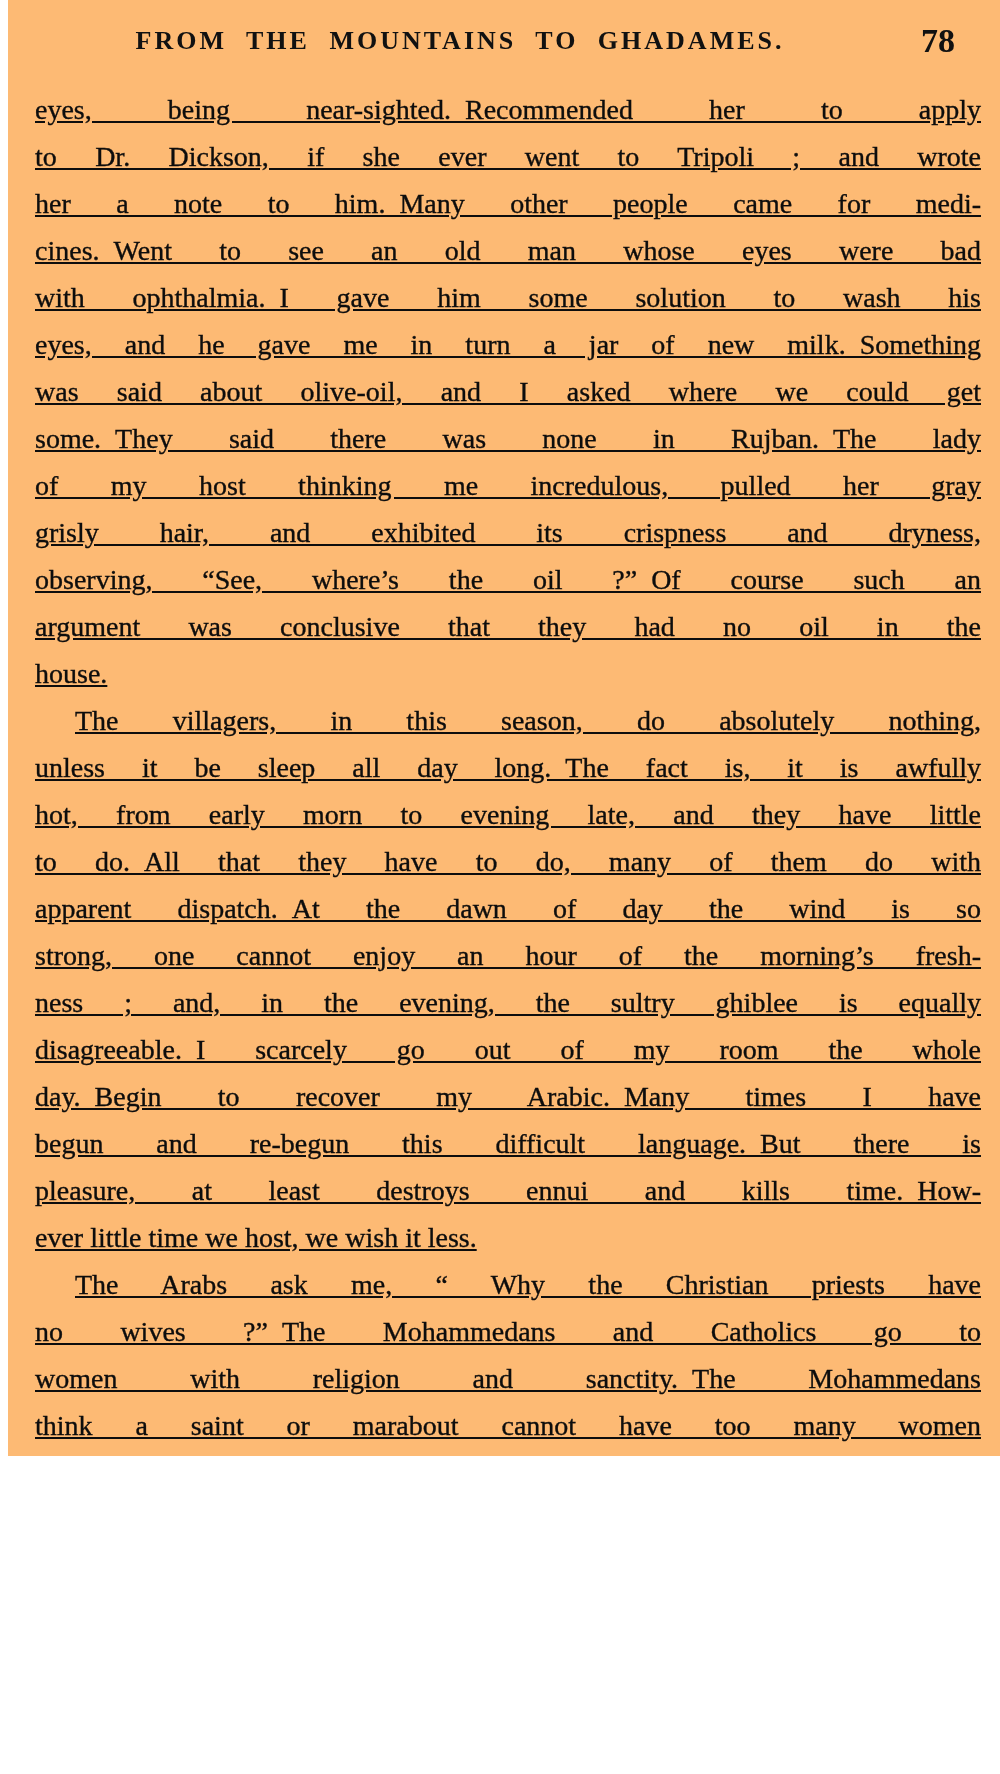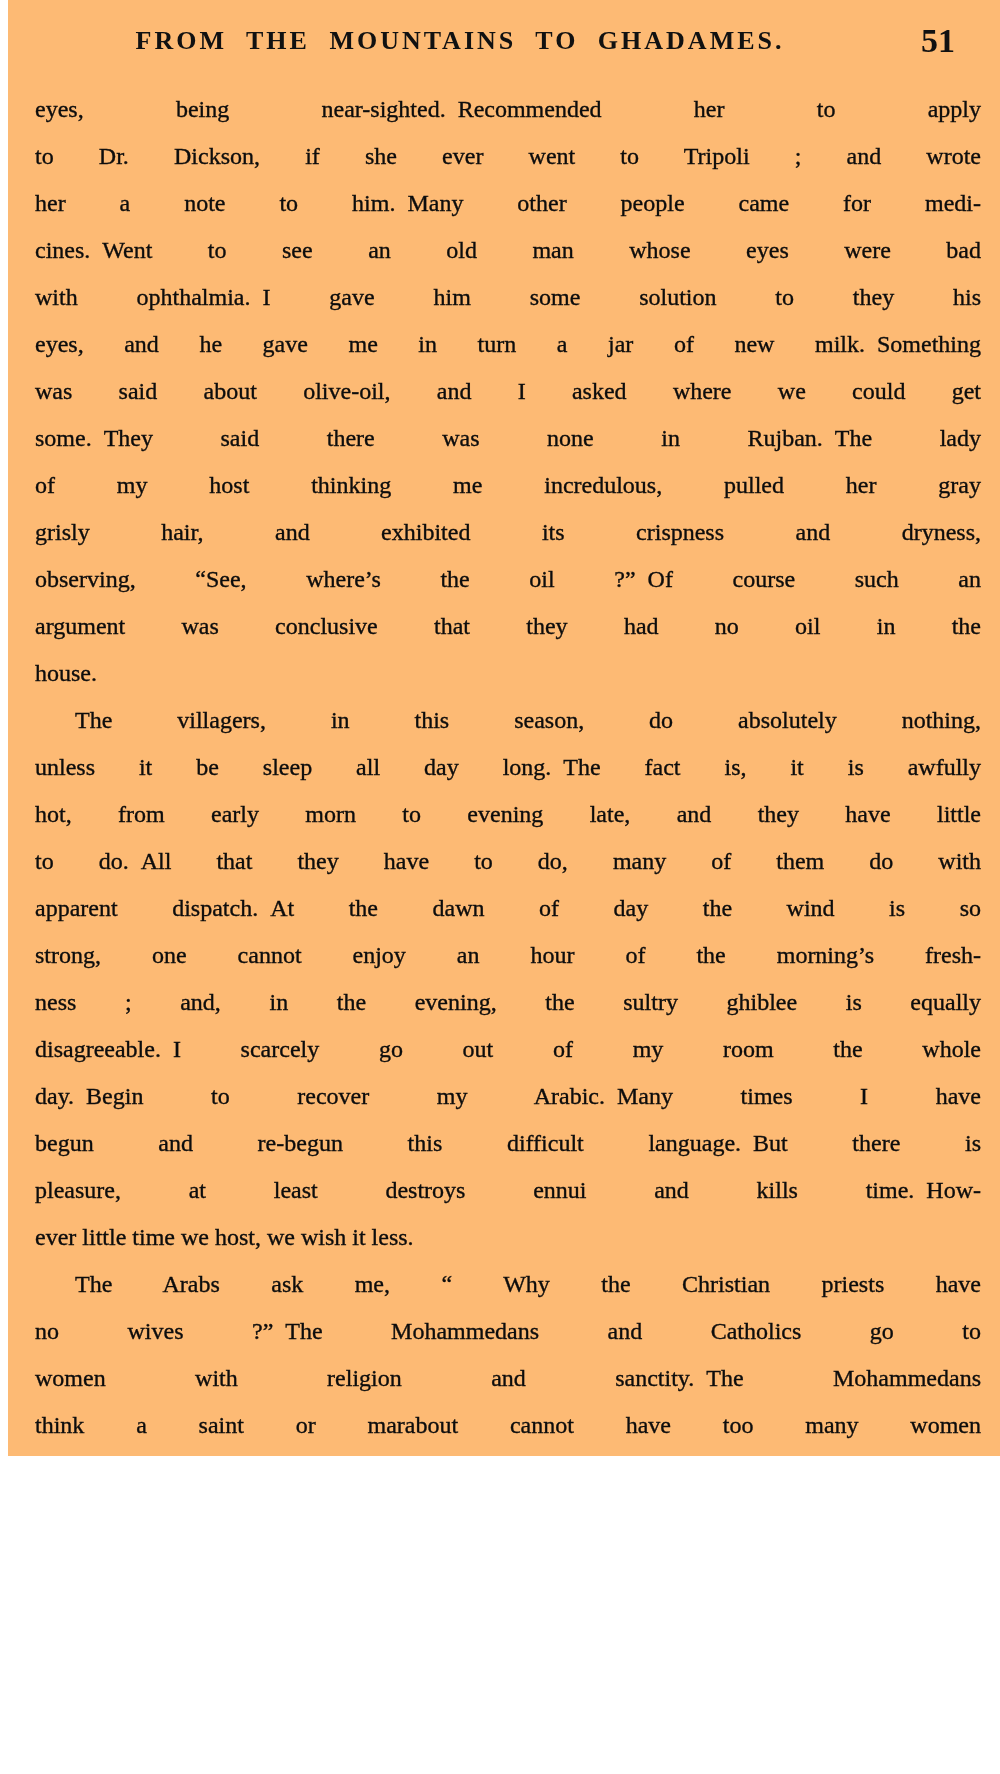--- a/index.html
+++ b/index.html
@@ -40,22 +40,23 @@
     top: 0;
     font-size: 34px;
     font-weight: bold;
     color: #111;
   }
   .text-block {
     position: absolute;
     left: 27px;
     top: 86px;
     width: 946px;
-    font-size: 24px;
+    font-size: 28px;
     line-height: 47px;
+    text-decoration: underline;
     -webkit-text-stroke: 0.35px #0d0d0d;
   }
   .paragraph { margin: 0; }
   .line {
     text-align: justify;
     text-align-last: justify;
     white-space: normal;
   }
   .line.last {
     text-align: right;
@@ -64,29 +65,29 @@
   .line.indent {
     text-indent: 40px;
   }
 </style>
 </head>
 <body>
 
 <div class="page">
   <div class="running-header">
     <div class="running-title">FROM THE MOUNTAINS TO GHADAMES.</div>
-    <div class="folio">51</div>
+    <div class="folio">78</div>
   </div>
   <div class="text-block">
       <div class="paragraph">
         <div class="line">eyes, being near-sighted. Recommended her to apply</div>
         <div class="line">to Dr. Dickson, if she ever went to Tripoli ; and wrote</div>
         <div class="line">her a note to him. Many other people came for medi-</div>
         <div class="line">cines. Went to see an old man whose eyes were bad</div>
-        <div class="line">with ophthalmia. I gave him some solution to they his</div>
+        <div class="line">with ophthalmia. I gave him some solution to wash his</div>
         <div class="line">eyes, and he gave me in turn a jar of new milk. Something</div>
         <div class="line">was said about olive-oil, and I asked where we could get</div>
         <div class="line">some. They said there was none in Rujban. The lady</div>
         <div class="line">of my host thinking me incredulous, pulled her gray</div>
         <div class="line">grisly hair, and exhibited its crispness and dryness,</div>
         <div class="line">observing, “See, where’s the oil ?” Of course such an</div>
         <div class="line">argument was conclusive that they had no oil in the</div>
         <div class="line last">house.</div>
       </div>
       <div class="paragraph">

